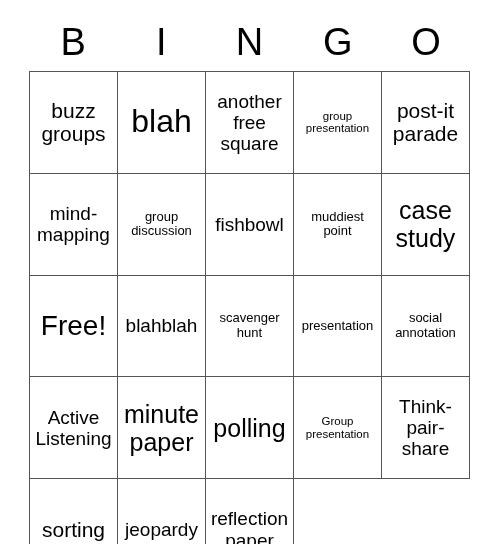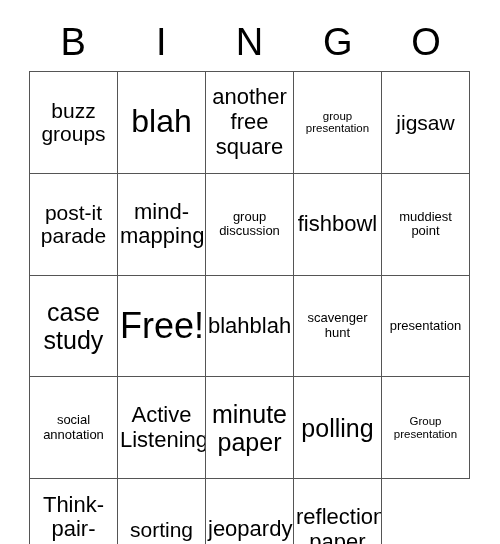--- a/index.html
+++ b/index.html
@@ -71,24 +71,24 @@
   }
   .cell .txt {
     display: block;
     width: 100%;
     line-height: 1.12;
     white-space: pre-line;
   }
 
   
   .fs-xl  .txt { font-size: 32px; }
-  .fs-lg  .txt { font-size: 36px; }
+  .fs-lg  .txt { font-size: 28px; }
   .fs-md  .txt { font-size: 25px; }
   .fs-sm  .txt { font-size: 21px; }
-  .fs-xs  .txt { font-size: 22px; text-align: center; }
+  .fs-xs  .txt { font-size: 19px; text-align: center; }
   .fs-xxs .txt { font-size: 13px; }
   .fs-tiny .txt { font-size: 11.5px; }
 </style>
 </head>
 <body>
 
 <div class="card">
 
   <div class="header-row">
       <div class="header-cell">B</div>
@@ -107,23 +107,20 @@
         <span class="txt">blah</span>
       </div>
       <div class="cell fs-xs">
         <span class="txt">another
 free
 square</span>
       </div>
       <div class="cell fs-tiny">
         <span class="txt">group
 presentation</span>
-      </div>
-      <div class="cell fs-sm">
-        <span class="txt">jigsaw</span>
       </div>
       <div class="cell fs-sm">
         <span class="txt">post-it
 parade</span>
       </div>
       <div class="cell fs-xs">
         <span class="txt">mind-
 mapping</span>
       </div>
       <div class="cell fs-xxs">

